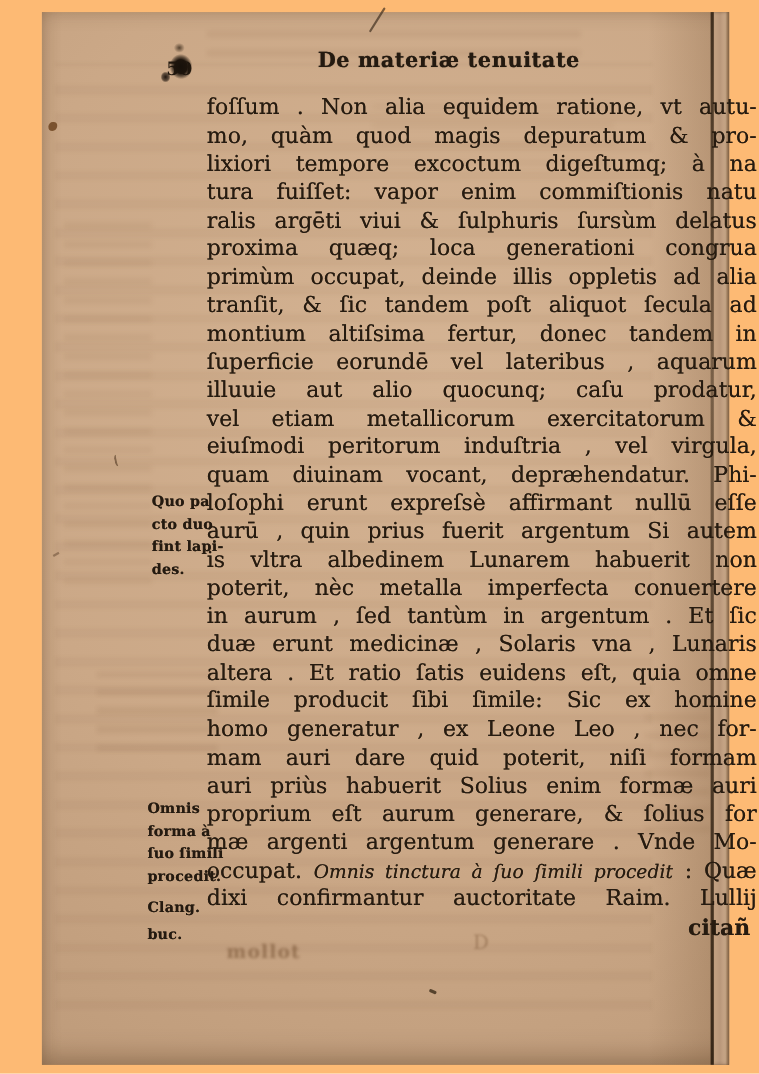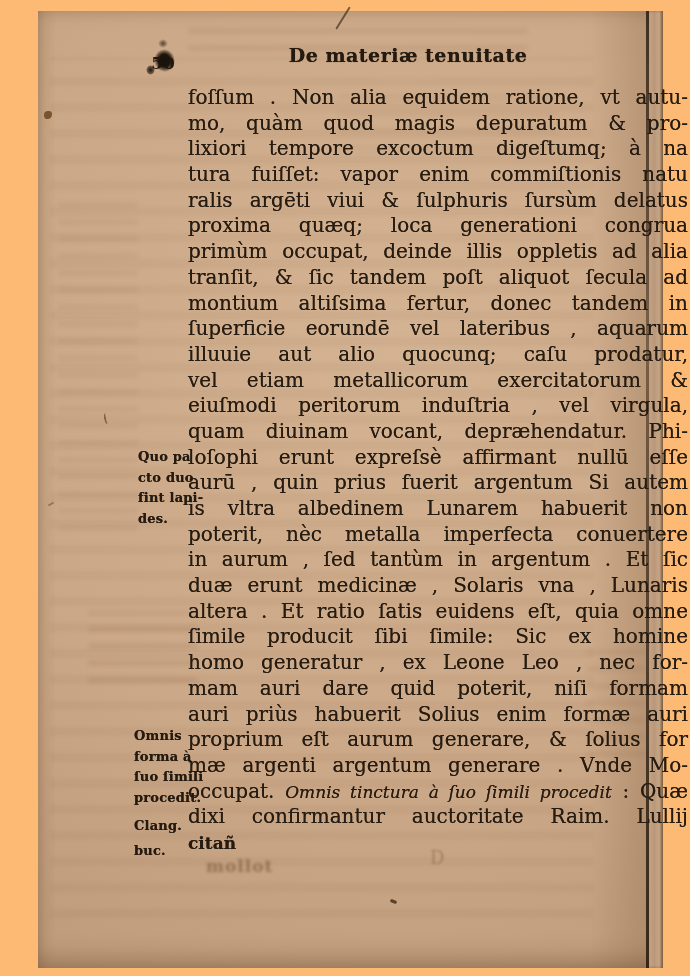--- a/index.html
+++ b/index.html
@@ -57,22 +57,22 @@
     background:radial-gradient(closest-side,#211710 0%,rgba(33,23,16,.6) 70%,rgba(33,23,16,0) 100%);
     border-radius:50%;}
   .blot3{position:absolute;left:12px;top:-8px;width:10px;height:9px;
     background:radial-gradient(closest-side,rgba(46,32,18,.75),rgba(46,32,18,0));border-radius:50%;}
 
   
   .body-text{position:absolute;left:150px;top:74px;width:500px;color:#261b10;
     font-size:20px;text-shadow:0 0 .6px rgba(38,27,16,.8);}
   .bl{height:25.7px;line-height:25.7px;text-align:justify;text-align-last:justify;white-space:nowrap;}
   .bl .it{font-style:italic;font-size:17px;}
-  .catchword-row{height:26px;line-height:26px;text-align:left;padding-right:6px;
-    font-weight:bold;font-size:17px;}
+  .catchword-row{height:26px;line-height:26px;text-align:right;padding-right:6px;
+    font-weight:bold;font-size:20px;}
 
   
   .mnote{position:absolute;color:#241a10;font-weight:bold;font-size:13px;
     text-shadow:0 0 .5px rgba(36,26,16,.8);letter-spacing:.2px;}
   .mnote div{line-height:20.5px;}
   .note1{left:100px;top:436px;}
   .note2{left:96px;top:715px;}
   .note3{left:96px;top:802px;}
   .note3 div{line-height:25px;}
 

